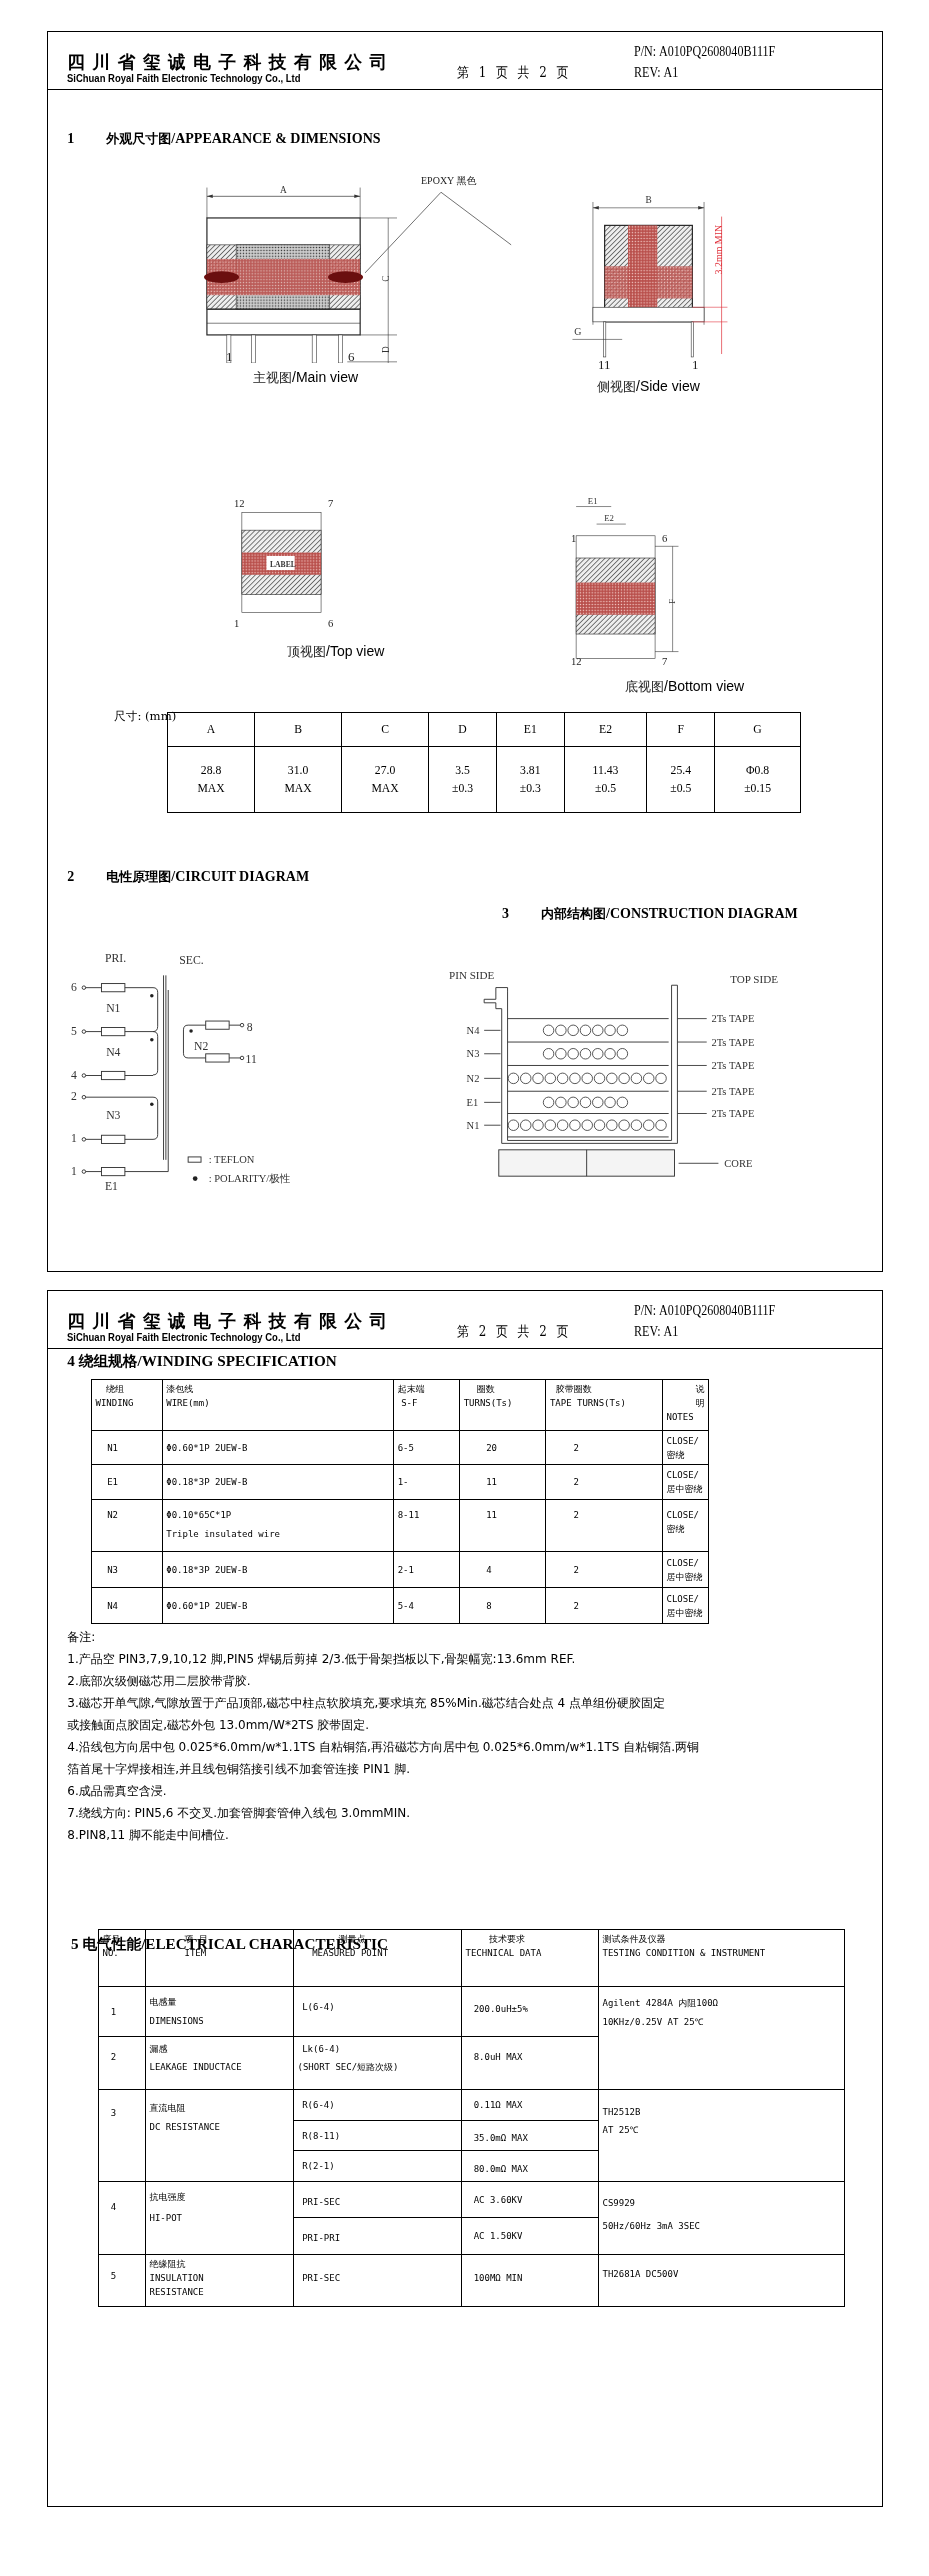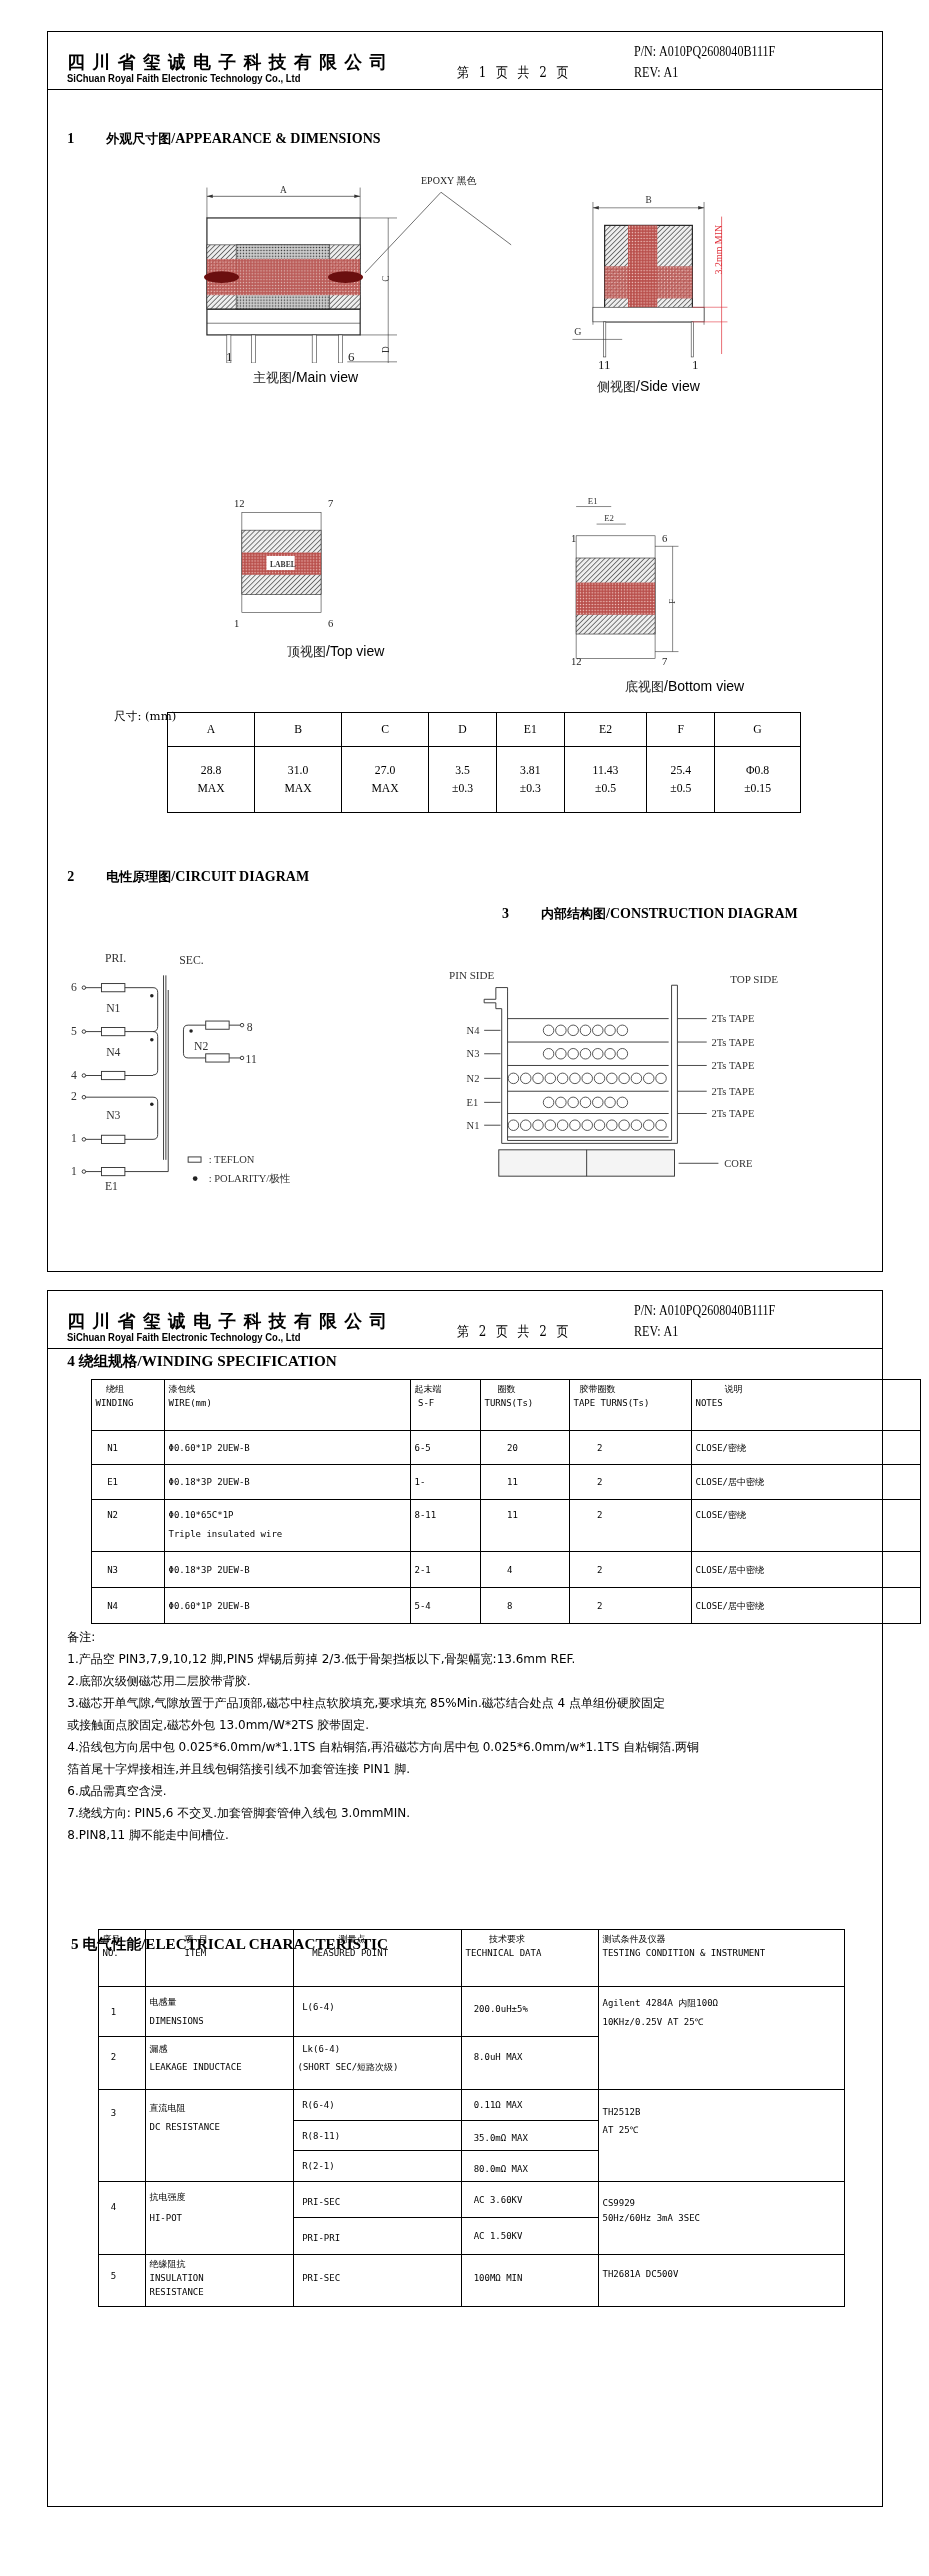--- a/index.html
+++ b/index.html
@@ -367,21 +367,21 @@
     <div class="en-name">SiChuan Royal Faith Electronic Technology Co., Ltd</div>
     <div class="pageno">第 2 页 共 2 页</div>
     <div class="pn"><span>P/N:</span>&nbsp;<span>A010PQ2608040B111F</span></div>
     <div class="rev"><span>REV:</span>&nbsp;<span>A1</span></div>
   </div>
 
   <div class="sec-title" style="left:19.3px;top:61px;font-size:15.2px;">
     <span>4</span>&nbsp;<span class="cn" style="font-size:14.7px;">绕组规格</span><span>/WINDING SPECIFICATION</span>
   </div>
 
-  <table class="wind" style="left:43px;top:88px;width:830px;">
+  <table class="wind" style="left:43px;top:88px;width:618px;">
     <colgroup>
         <col style="width:73px">
         <col style="width:246px">
         <col style="width:70px">
         <col style="width:89px">
         <col style="width:122px">
         <col>
       </colgroup>
     <tbody>
         <tr class="h" style="height:51px;">
@@ -557,21 +557,21 @@
     <tr style="height:36px;">
       <td rowspan="2" style="padding-left:11.7px;padding-top:17.6px;">4</td>
       <td rowspan="2" style="padding-top:8.2px;">
             <div>抗电强度</div>
             <div style="margin-top:7px;">HI-POT</div>
           </td>
       <td style="padding-left:8.2px;padding-top:13px;">PRI-SEC</td>
       <td style="padding-left:11.7px;padding-top:10.6px;">AC  3.60KV</td>
       <td rowspan="2" style="padding-top:14px;">
             <div>CS9929</div>
-            <div style="margin-top:1px;">50Hz/60Hz  3mA  3SEC</div>
+            <div style="margin-top:9px;">50Hz/60Hz  3mA  3SEC</div>
           </td>
     </tr>
     <tr style="height:37px;">
       <td style="padding-left:8.2px;padding-top:13px;">PRI-PRI</td>
       <td style="padding-left:11.7px;padding-top:10.6px;">AC  1.50KV</td>
     </tr>
 
     <tr style="height:52px;">
       <td style="padding-left:11.7px;padding-top:14px;">5</td>
       <td>

